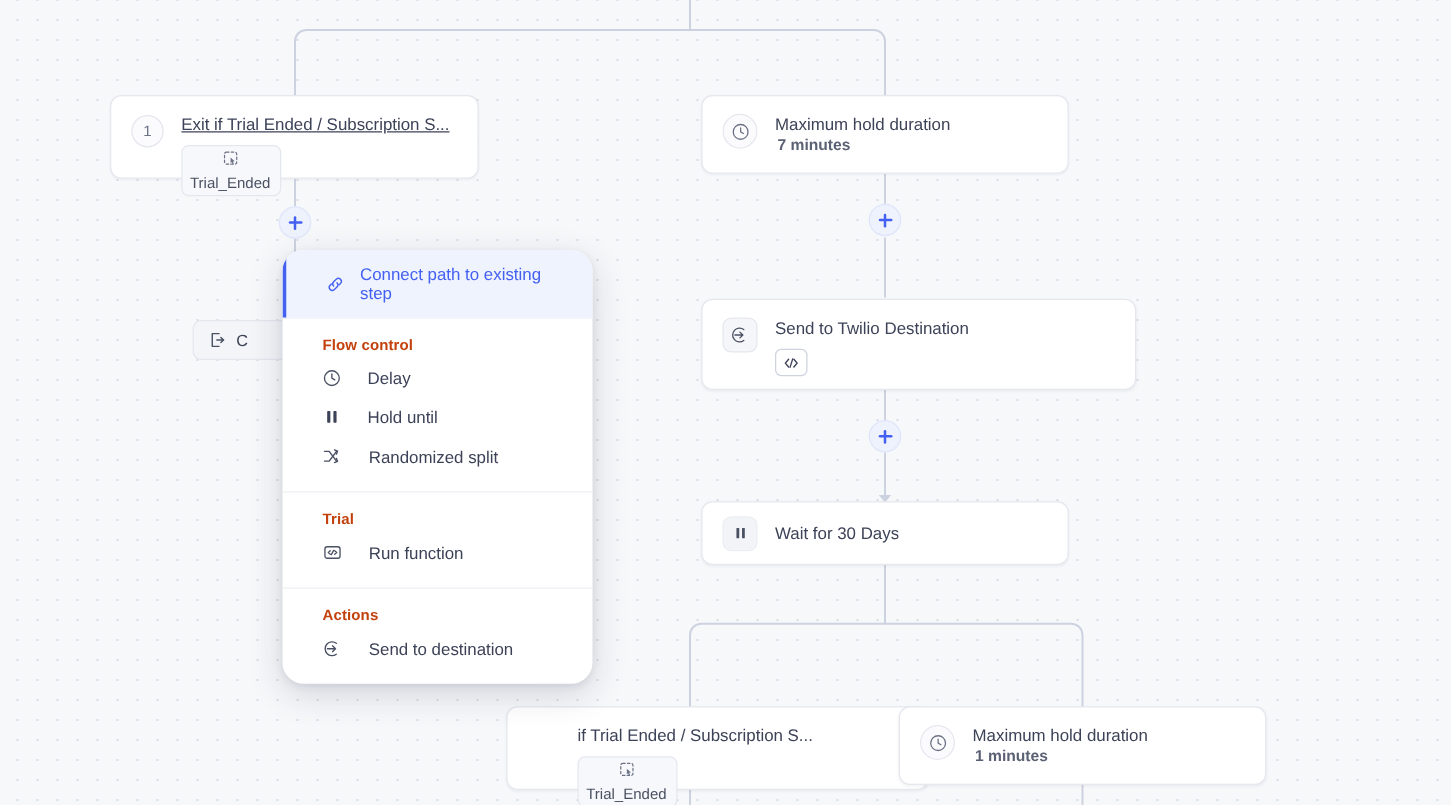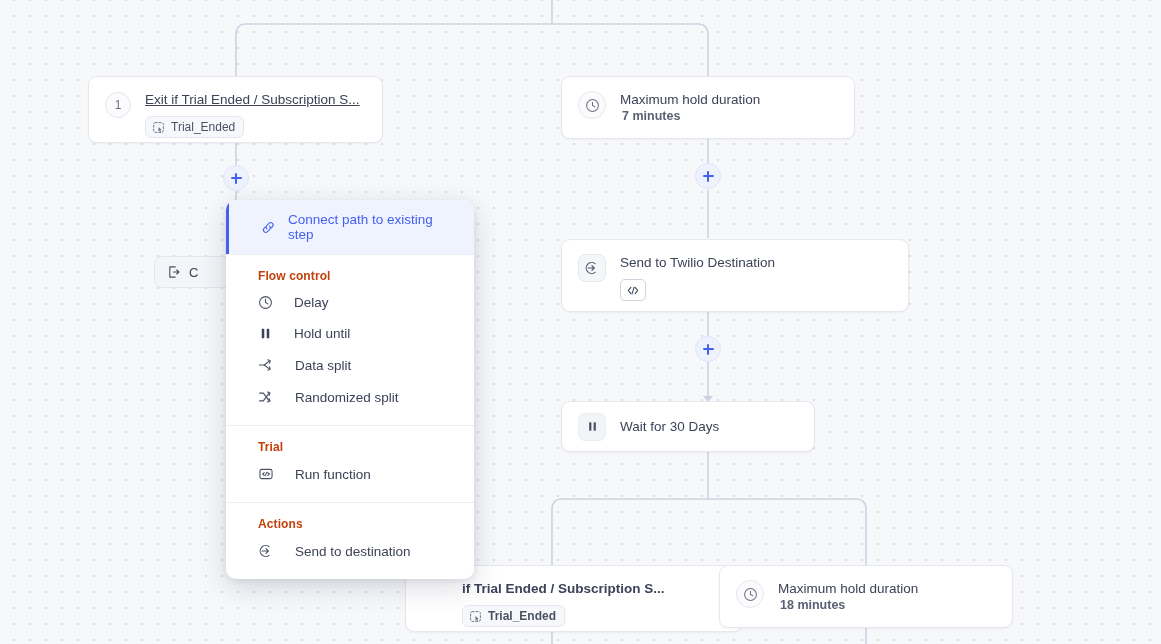--- a/index.html
+++ b/index.html
@@ -100,20 +100,21 @@
     display: inline-flex;
     align-items: center;
     gap: 6px;
     border: 1px solid #e4e7ee;
     background: #f7f8fb;
     border-radius: 6px;
     padding: 3px 8px 3px 6px;
     font-size: 12px;
     color: #4a5163;
     align-self: flex-start;
+    flex-direction: column;
   }
 
   .codebadge {
     margin-top: 7px;
     width: 26px; height: 22px;
     border: 1px solid #cfd3de;
     border-radius: 5px;
     background: #ffffff;
     display: flex;
     align-items: center;
@@ -284,33 +285,33 @@
     <div class="node-title">Send to Twilio Destination</div>
     <div class="codebadge">
       <svg width="14" height="11" viewBox="0 0 16 12">
         <path d="M5.6 2.4 L2.6 6 L5.6 9.6 M10.4 2.4 L13.4 6 L10.4 9.6" fill="none" stroke="#3c4257" stroke-width="1.3" stroke-linecap="round" stroke-linejoin="round"></path>
         <path d="M9.3 2.2 L6.9 9.9" fill="none" stroke="#3c4257" stroke-width="1.2" stroke-linecap="round"></path>
       </svg>
     </div>
   </div>
 </div>
 
-<div class="node" style="left:561px; top:401px; width:254px; height:51px; align-items:center;">
+<div class="node" style="left:561px; top:401px; width:294px; height:51px; align-items:center;">
   <div class="node-icon plain">
     <svg width="13" height="13" viewBox="0 0 14 14">
       <rect x="3.4" y="2.5" width="2.4" height="9" rx="0.6" fill="#4a5163"></rect>
       <rect x="8.2" y="2.5" width="2.4" height="9" rx="0.6" fill="#4a5163"></rect>
     </svg>
   </div>
   <div class="node-body">
     <div class="node-title">Wait for 30 Days</div>
   </div>
 </div>
 
-<div class="node" style="left:405px; top:565px; width:338px; height:67px;font-weight:bold;">
+<div class="node" style="left:405px; top:565px; width:338px; height:67px;">
   <div class="node-badge" style="visibility:hidden;"></div>
   <div class="node-body">
     <div class="node-title" style="max-width:232px;">if Trial Ended / Subscription S...</div>
     <div class="chip">
       <span class="mi-icon">
         <svg width="13" height="13" viewBox="0 0 16 16">
           <g fill="none" stroke="#6b7285" stroke-width="1.2" stroke-linecap="round" stroke-dasharray="2.4 2.2">
             <rect x="2" y="2" width="12" height="12" rx="2"></rect>
           </g>
           <path d="M8 7.5 L12 11 L10.2 11.2 L11.1 13.2 L10 13.7 L9.1 11.7 L7.9 12.9 Z" fill="#6b7285"></path>
@@ -323,39 +324,39 @@
 
 <div class="node" style="left:719px; top:565px; width:294px; height:63px;">
   <div class="node-icon circle">
     <svg width="15" height="15" viewBox="0 0 16 16">
       <circle cx="8" cy="8" r="6.3" fill="none" stroke="#6b7285" stroke-width="1.1"></circle>
       <path d="M8 4.5 L8 8 L10.4 9.4" fill="none" stroke="#6b7285" stroke-width="1.1" stroke-linecap="round"></path>
     </svg>
   </div>
   <div class="node-body">
     <div class="node-title">Maximum hold duration</div>
-    <div class="node-sub">18 minutes</div>
+    <div class="node-sub">1 minutes</div>
   </div>
 </div>
 
 <div class="ghost-btn" style="left:154px; top:256px; width:135px;">
   <span class="mi-icon">
     <svg width="14" height="14" viewBox="0 0 16 16">
       <path d="M9.4 2.2 L3.2 2.2 L3.2 13.8 L9.4 13.8" fill="none" stroke="#4a5163" stroke-width="1.3" stroke-linecap="round" stroke-linejoin="round"></path>
       <path d="M7.4 8 L13.4 8 M11.1 5.7 L13.6 8 L11.1 10.3" fill="none" stroke="#4a5163" stroke-width="1.3" stroke-linecap="round" stroke-linejoin="round"></path>
     </svg>
   </span>
   <span>C</span>
 </div>
 
 <div class="plus-btn" style="left:223px; top:165px;"></div>
 <div class="plus-btn" style="left:695px; top:163px;"></div>
 <div class="plus-btn" style="left:695px; top:336px;"></div>
 
-<div class="menu" style="left:226px; top:200px; width:248px;">
+<div class="menu" style="left:226px; top:200px; width:248px;border-radius:17px;">
 
   <div class="menu-highlight">
     <span class="mi-icon">
       <svg width="15" height="15" viewBox="0 0 18 18">
         <path d="M7.1 10.6 a2.9 2.9 0 0 1 0 -4.1 L9.6 4 a2.9 2.9 0 0 1 4.1 4.1 L12.4 9.4" fill="none" stroke="#4460f1" stroke-width="1.3" stroke-linecap="round"></path>
         <path d="M10.3 7.4 a2.9 2.9 0 0 1 0 4.1 L7.8 14 a2.9 2.9 0 0 1 -4.1 -4.1 L5 8.6" fill="none" stroke="#4460f1" stroke-width="1.3" stroke-linecap="round"></path>
       </svg>
     </span>
     <span>Connect path to existing step</span>
   </div>
@@ -378,31 +379,20 @@
     <div class="menu-item">
       <span class="mi-icon">
         <svg width="15" height="15" viewBox="0 0 16 16">
           <rect x="4" y="3" width="2.7" height="10" rx="0.6" fill="#3c4257"></rect>
           <rect x="9.3" y="3" width="2.7" height="10" rx="0.6" fill="#3c4257"></rect>
         </svg>
       </span>
       <span>Hold until</span>
     </div>
 
-    <div class="menu-item">
-      <span class="mi-icon">
-        <svg width="16" height="16" viewBox="0 0 18 18">
-          <path d="M1.6 9 L7 9" fill="none" stroke="#4a5163" stroke-width="1.3" stroke-linecap="round"></path>
-          <path d="M7 9 L13 4.4 M7 9 L13 13.6" fill="none" stroke="#4a5163" stroke-width="1.3" stroke-linecap="round"></path>
-          <path d="M11.1 3.2 L13.8 4.2 L12.9 6.9" fill="none" stroke="#4a5163" stroke-width="1.25" stroke-linecap="round" stroke-linejoin="round"></path>
-          <path d="M12.9 11.1 L13.8 13.8 L11.1 14.8" fill="none" stroke="#4a5163" stroke-width="1.25" stroke-linecap="round" stroke-linejoin="round"></path>
-        </svg>
-      </span>
-      <span>Data split</span>
-    </div>
 
     <div class="menu-item">
       <span class="mi-icon">
         <svg width="16" height="16" viewBox="0 0 18 18">
           <path d="M1.8 4.6 L6 4.6 L12.6 13.4" fill="none" stroke="#4a5163" stroke-width="1.3" stroke-linecap="round" stroke-linejoin="round"></path>
           <path d="M1.8 13.4 L6 13.4 L12.6 4.6" fill="none" stroke="#4a5163" stroke-width="1.3" stroke-linecap="round" stroke-linejoin="round"></path>
           <path d="M10.8 3.3 L13.5 4.4 L12.5 7.1" fill="none" stroke="#4a5163" stroke-width="1.25" stroke-linecap="round" stroke-linejoin="round"></path>
           <path d="M12.5 10.9 L13.5 13.6 L10.8 14.7" fill="none" stroke="#4a5163" stroke-width="1.25" stroke-linecap="round" stroke-linejoin="round"></path>
         </svg>
       </span>

